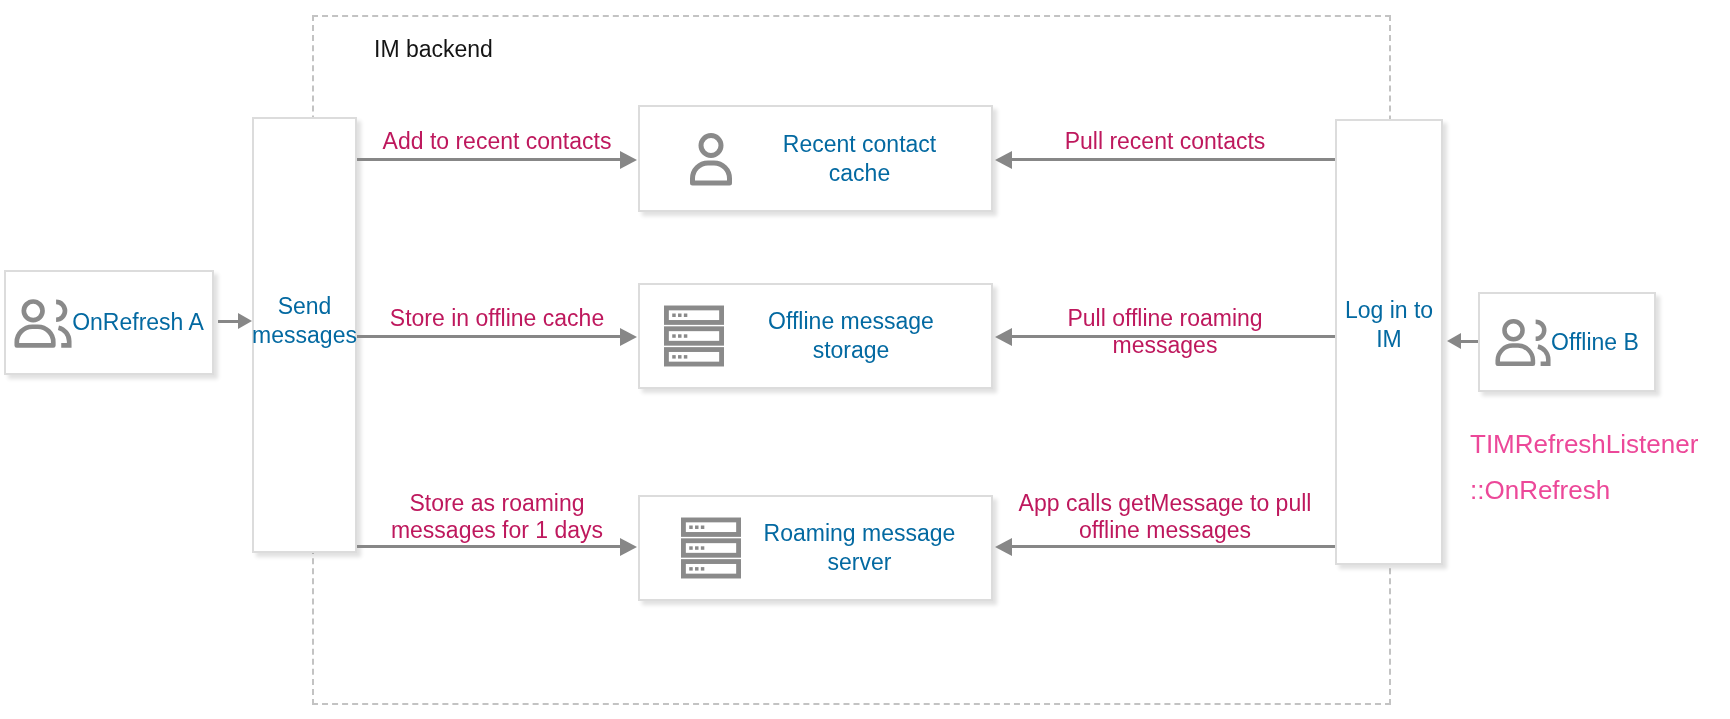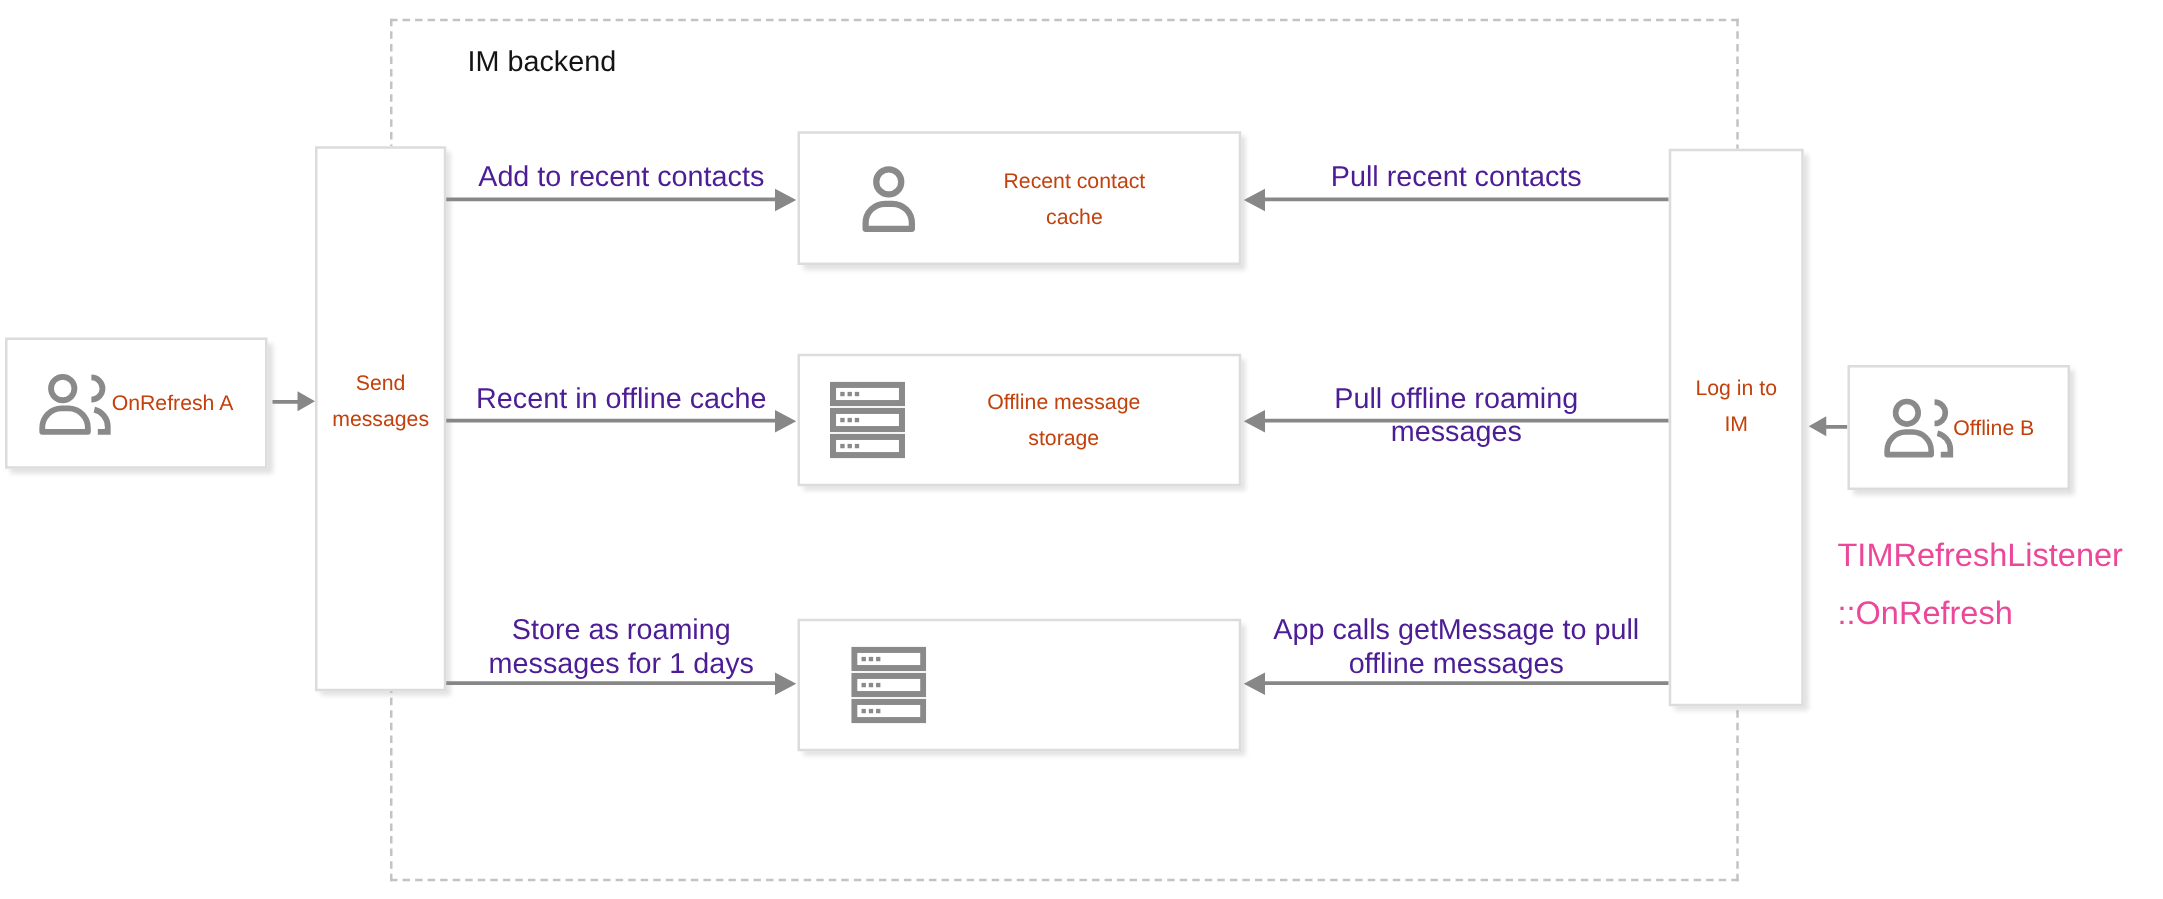--- a/index.html
+++ b/index.html
@@ -24,36 +24,36 @@
   }
   
   .node{
     background:#ffffff;
     border:2px solid #dcdcdc;
     box-sizing:border-box;
     box-shadow:4px 4px 4px rgba(0,0,0,0.12);
     display:flex;align-items:center;justify-content:center;
   }
   .node-label{
-    font-size:17px;line-height:29px;color:#c2410c;
+    font-size:23px;line-height:29px;color:#0369a1;
     text-align:center;white-space:pre-line;
   }
   .row-node{justify-content:flex-start;padding-left:40px;}
   .row-node .node-label{flex:1;padding-right:14px;}
   .icon-wrap{display:flex;align-items:center;justify-content:center;flex:0 0 auto;}
   
   .tall-send{padding-bottom:28px;}
   .tall-login{padding-bottom:34px;}
   
   .hline{height:3px;background:#878787;}
   .ah-r{width:0;height:0;border-left:17px solid #878787;border-top:9px solid transparent;border-bottom:9px solid transparent;}
   .ah-l{width:0;height:0;border-right:17px solid #878787;border-top:9px solid transparent;border-bottom:9px solid transparent;}
   .ah-sm-r{width:0;height:0;border-left:14px solid #878787;border-top:8px solid transparent;border-bottom:8px solid transparent;}
   .flow-label{
-    font-size:23px;line-height:27px;color:#4c1d95;
+    font-size:23px;line-height:27px;color:#be185d;
     text-align:center;white-space:pre-line;
   }
   .annotation{
     font-size:26px;line-height:46px;color:#ec4899;
     white-space:pre-line;
   }
   svg{display:block;}
 </style>
 </head>
 <body>
@@ -80,21 +80,21 @@
 
   <div class="abs node tall-send" style="left:252px;top:117px;width:105px;height:436px;">
     <span class="node-label">Send
 messages</span>
   </div>
 
   <div class="abs flow-label" style="left:357px;top:128px;width:280px;">Add to recent contacts</div>
   <div class="abs hline" style="left:357px;top:158px;width:266px;"></div>
   <div class="abs ah-r" style="left:620px;top:151px;"></div>
 
-  <div class="abs flow-label" style="left:357px;top:305px;width:280px;">Recent in offline cache</div>
+  <div class="abs flow-label" style="left:357px;top:305px;width:280px;">Store in offline cache</div>
   <div class="abs hline" style="left:357px;top:335px;width:266px;"></div>
   <div class="abs ah-r" style="left:620px;top:328px;"></div>
 
   <div class="abs flow-label" style="left:357px;top:490px;width:280px;">Store as roaming
 messages for 1 days</div>
   <div class="abs hline" style="left:357px;top:545px;width:266px;"></div>
   <div class="abs ah-r" style="left:620px;top:538px;"></div>
 
   <div class="abs node row-node" style="left:638px;top:105px;width:355px;height:107px;">
     <span class="icon-wrap" style="width:62px;">
@@ -142,20 +142,22 @@
             <rect x="20.5" y="8.75" width="3.6" height="3.6"></rect>
           <rect x="8.5" y="30.25" width="3.6" height="3.6"></rect>
             <rect x="14.5" y="30.25" width="3.6" height="3.6"></rect>
             <rect x="20.5" y="30.25" width="3.6" height="3.6"></rect>
           <rect x="8.5" y="51.75" width="3.6" height="3.6"></rect>
             <rect x="14.5" y="51.75" width="3.6" height="3.6"></rect>
             <rect x="20.5" y="51.75" width="3.6" height="3.6"></rect>
         </g>
       </svg>
     </span>
+    <span class="node-label">Roaming message
+server</span>
   </div>
 
   <div class="abs flow-label" style="left:1015px;top:128px;width:300px;">Pull recent contacts</div>
   <div class="abs ah-l" style="left:995px;top:151px;"></div>
   <div class="abs hline" style="left:1010px;top:158px;width:325px;"></div>
 
   <div class="abs flow-label" style="left:1015px;top:305px;width:300px;">Pull offline roaming messages</div>
   <div class="abs ah-l" style="left:995px;top:328px;"></div>
   <div class="abs hline" style="left:1010px;top:335px;width:325px;"></div>
 

